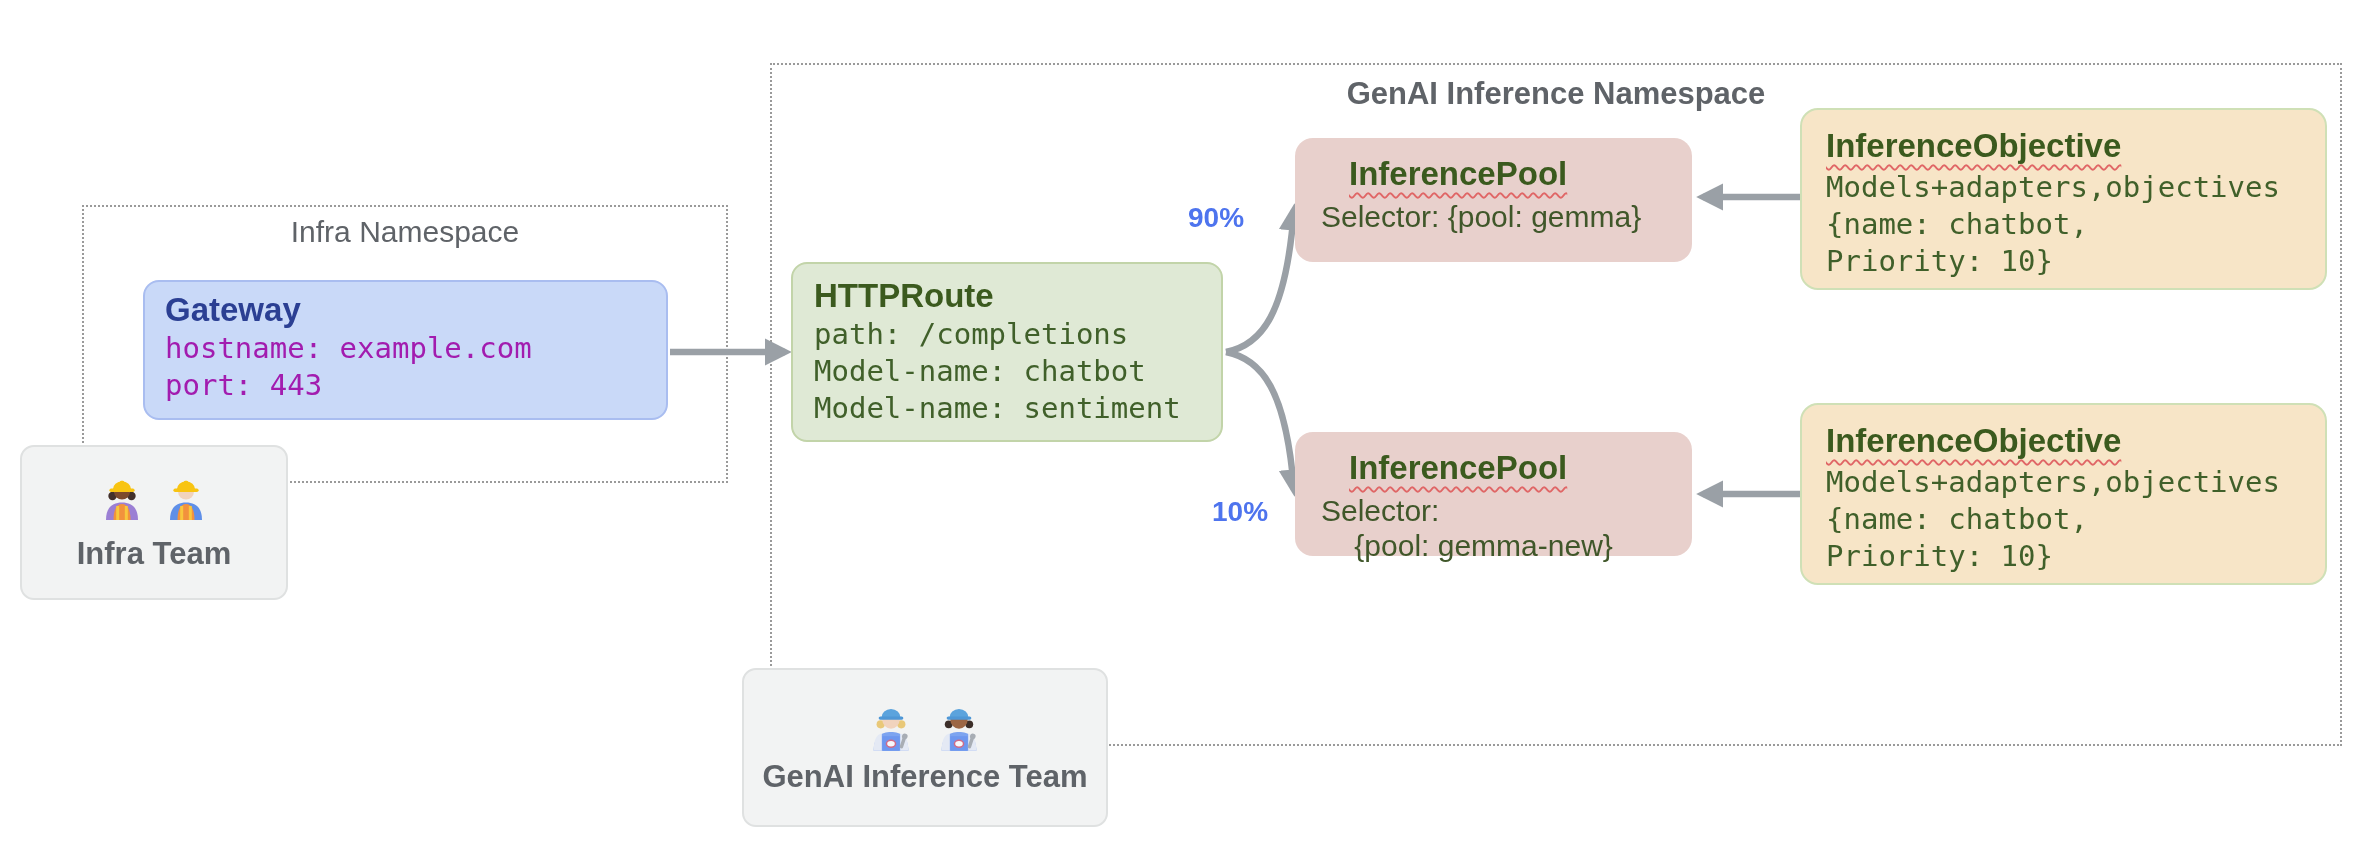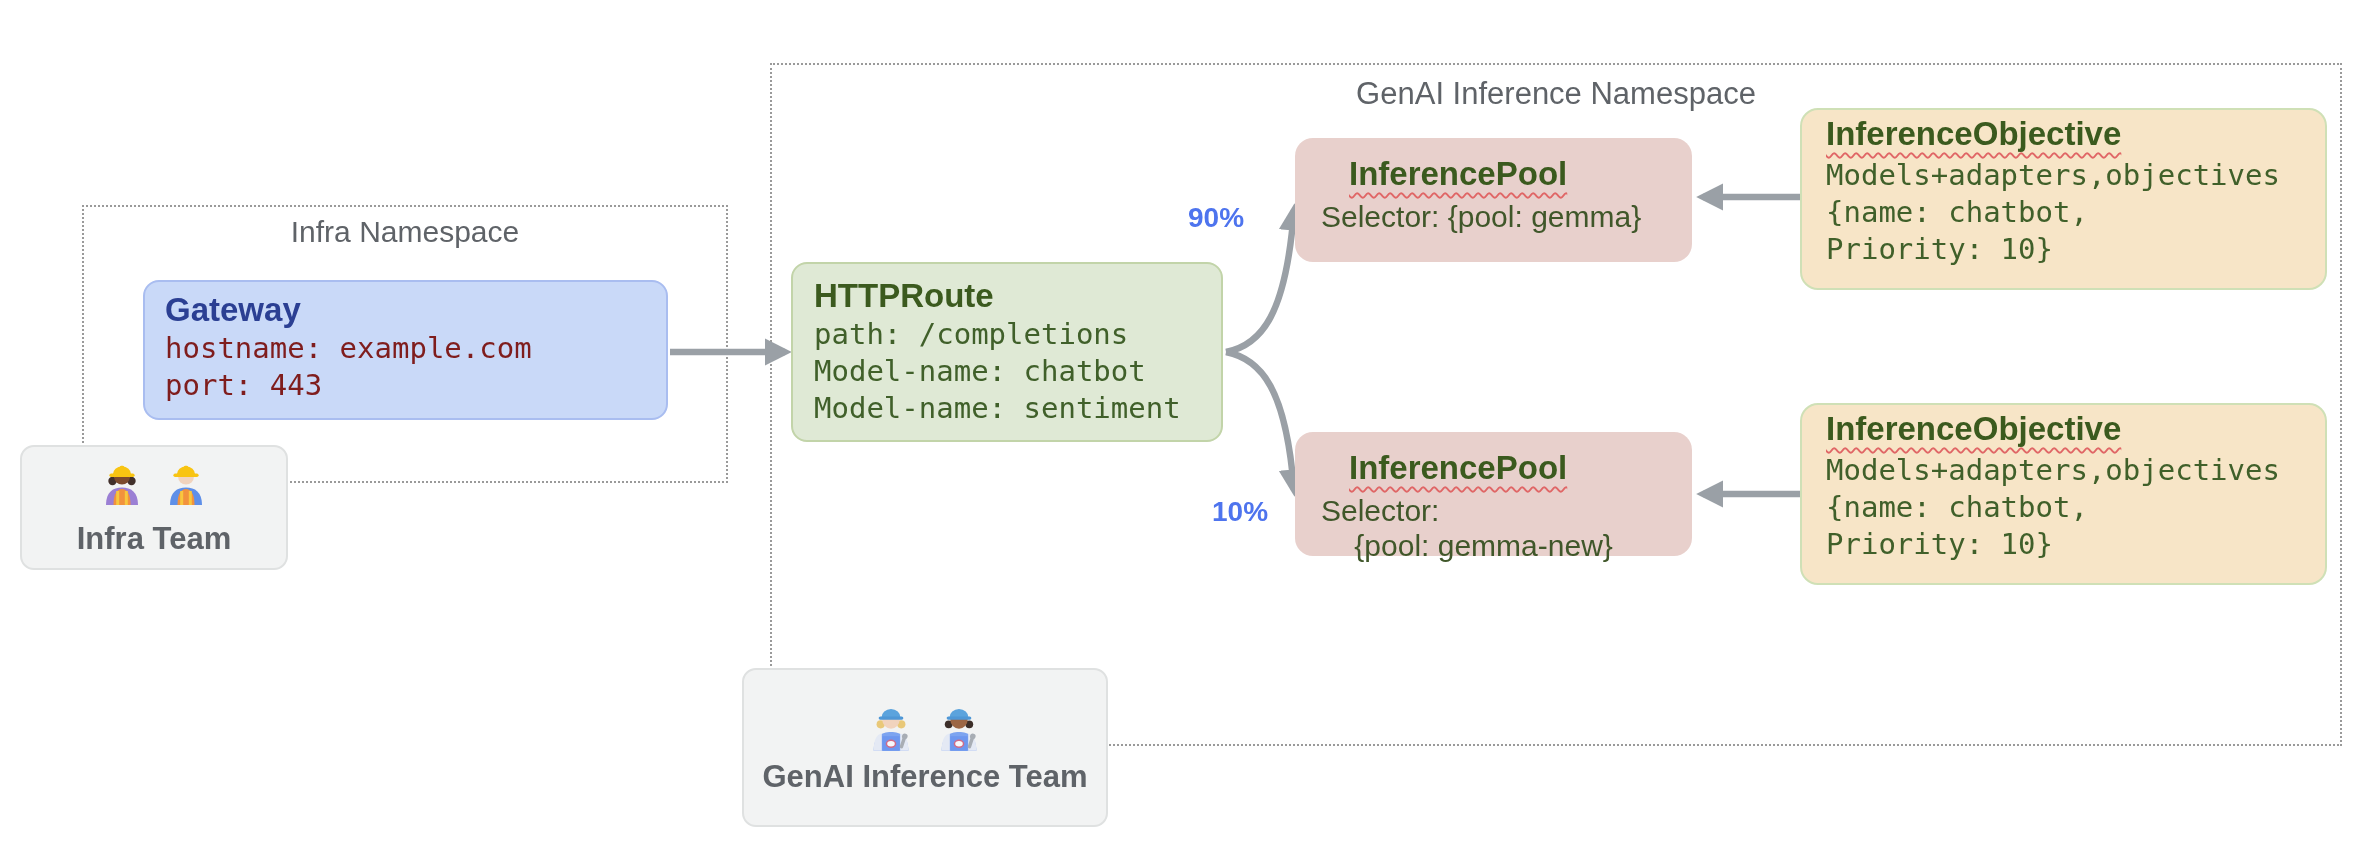--- a/index.html
+++ b/index.html
@@ -6,63 +6,63 @@
   .canvas{
     position:relative;width:2373px;height:858px;background:#ffffff;overflow:hidden;
     font-family:"Liberation Sans",sans-serif;
   }
   
   .ns{position:absolute;border:2px dotted #9a9a9a;box-sizing:border-box;z-index:0;}
   .ns-label{width:100%;text-align:center;color:#5f6368;font-size:30px;white-space:nowrap;}
   #infra-ns{left:82px;top:205px;width:646px;height:278px;}
   #infra-ns .ns-label{margin-top:8px;font-weight:400;}
   #genai-ns{left:770px;top:63px;width:1572px;height:683px;}
-  #genai-ns .ns-label{margin-top:11px;font-weight:400;font-size:31px;}
+  #genai-ns .ns-label{margin-top:11px;font-weight:700;font-size:31px;}
 
   
   svg.edges{position:absolute;left:0;top:0;z-index:1;pointer-events:none;}
   .edge{stroke:#9aa0a6;stroke-width:6.5;fill:none;}
 
   
   .node{position:absolute;box-sizing:border-box;z-index:2;border-radius:18px;}
   .node-title{font-size:33px;font-weight:700;line-height:40px;color:#3b5a1e;}
   .squiggle{text-decoration-line:underline;text-decoration-style:wavy;
             text-decoration-color:#e06666;text-decoration-thickness:2px;text-underline-offset:7px;}
   .mono{font-family:"DejaVu Sans Mono",monospace;font-size:29px;line-height:37px;
         color:#40602a;white-space:pre-wrap;}
   .sans-line{font-size:30px;line-height:35px;color:#40572a;white-space:pre-wrap;}
 
   #gateway{left:143px;top:280px;width:525px;height:140px;background:#c9d9f8;
            border:2px solid #a9bdf0;border-radius:16px;padding:8px 20px;}
   #gateway .node-title{color:#2b3f93;}
-  #gateway .mono{color:#7f1d1d;}
+  #gateway .mono{color:#a21caf;}
 
   #httproute{left:791px;top:262px;width:432px;height:180px;background:#dfe9d5;
              border:2px solid #c2d4a9;border-radius:16px;padding:12px 21px;}
 
   .pool{left:1295px;width:397px;background:#e8d0cc;border:none;padding:16px 26px;}
   #pool-top{top:138px;height:124px;}
   #pool-bottom{top:432px;height:124px;}
   .pool .node-title{margin-bottom:5px;margin-left:28px;}
 
   .objective{left:1800px;width:527px;background:#f7e5c7;border:2px solid #cfe0b6;
-             padding:4px 24px;}
+             padding:16px 24px;}
   #objective-top{top:108px;height:182px;}
   #objective-bottom{top:403px;height:182px;}
   .objective .node-title{margin-bottom:3px;}
 
   
   .pct{position:absolute;z-index:2;font-size:28px;font-weight:700;color:#4e74ee;white-space:nowrap;}
   #pct-top{left:1188px;top:202px;}
   #pct-bottom{left:1212px;top:496px;}
 
   
   .team{position:absolute;z-index:3;background:#f2f3f3;border:2px solid #dfe1e1;border-radius:14px;
         box-sizing:border-box;display:flex;flex-direction:column;align-items:center;justify-content:center;}
-  #infra-team{left:20px;top:445px;width:268px;height:125px;gap:14px;}
+  #infra-team{left:20px;top:445px;width:268px;height:155px;gap:14px;}
   #genai-team{left:742px;top:668px;width:366px;height:159px;gap:6px;}
   .team-icons{display:flex;gap:16px;align-items:flex-end;}
   .team-label{color:#5f6368;font-weight:700;font-size:31px;white-space:nowrap;}
 </style>
 </head>
 <body>
 
 <div class="canvas">
 
   <div class="ns" id="infra-ns">

